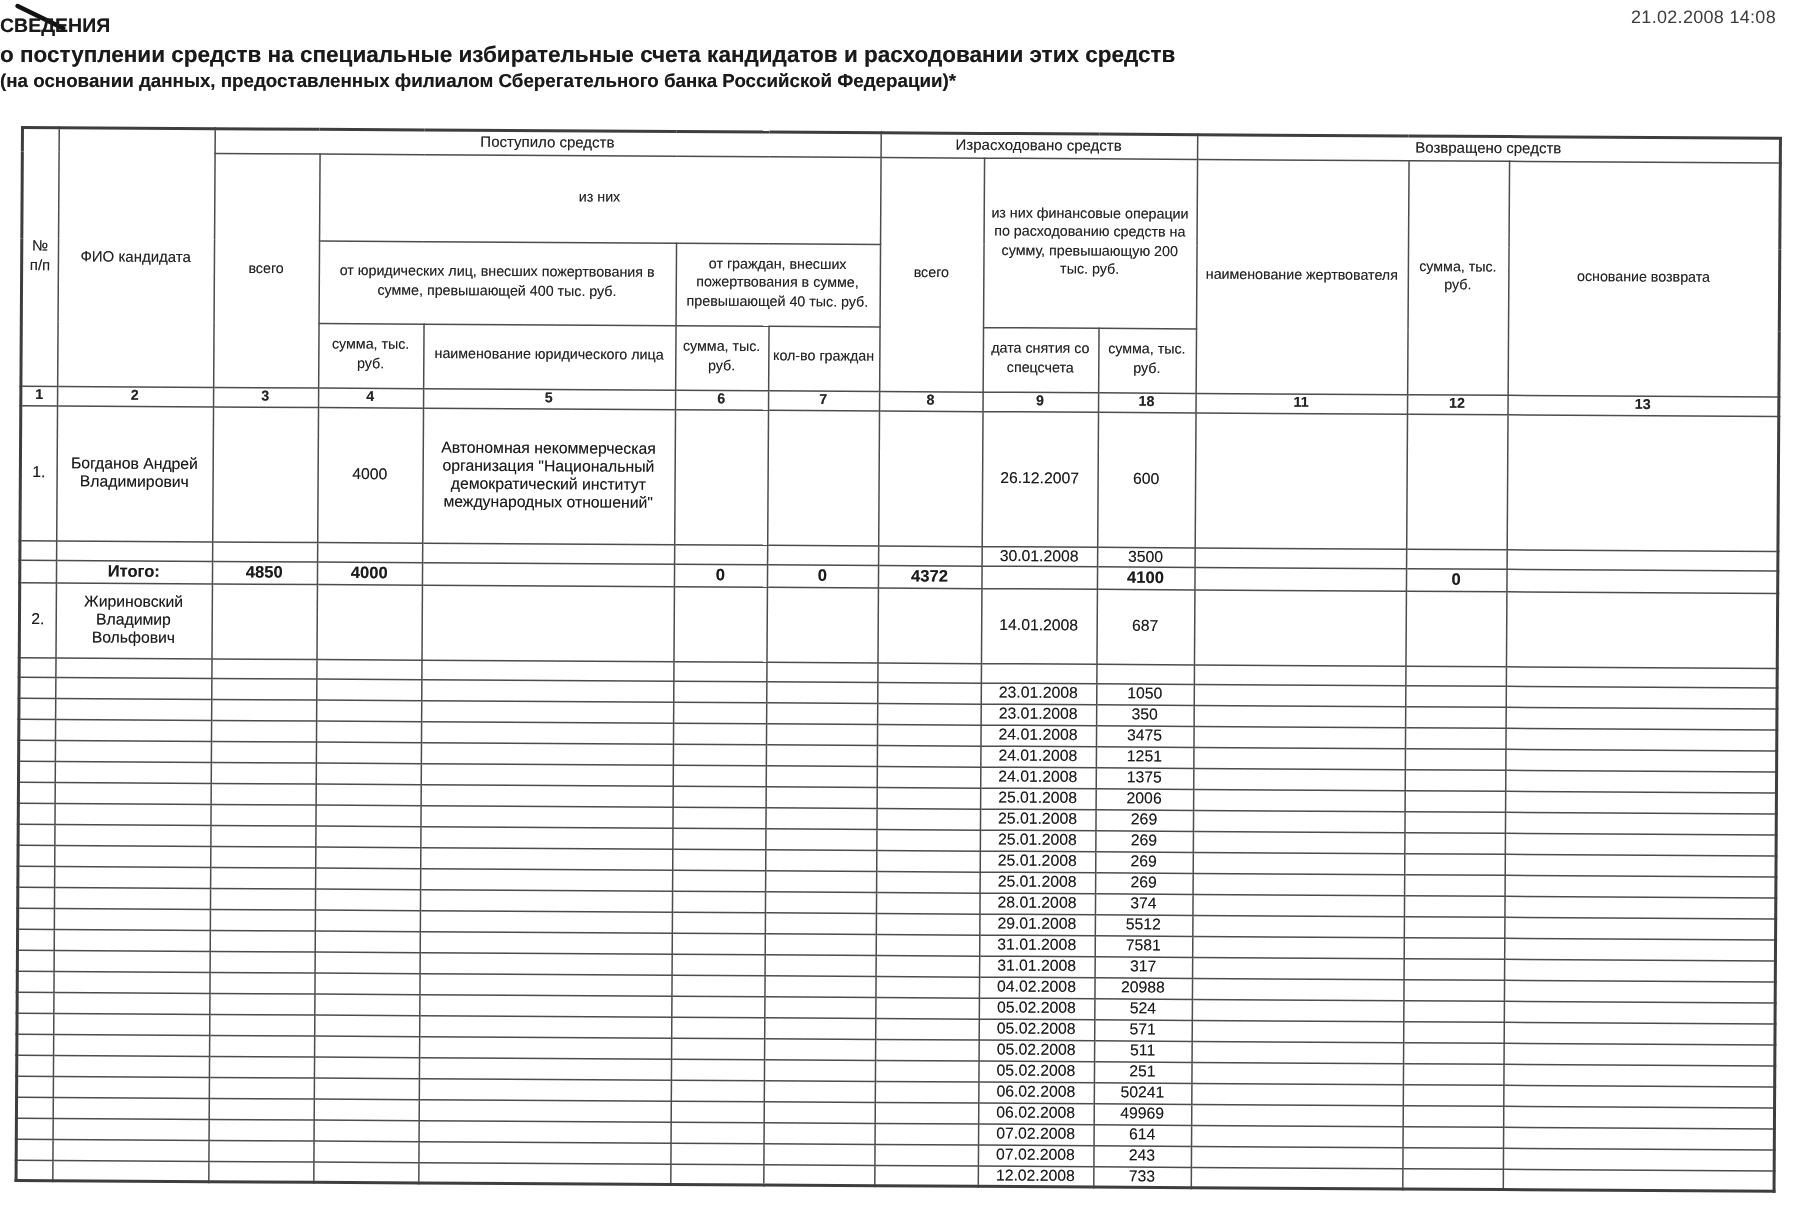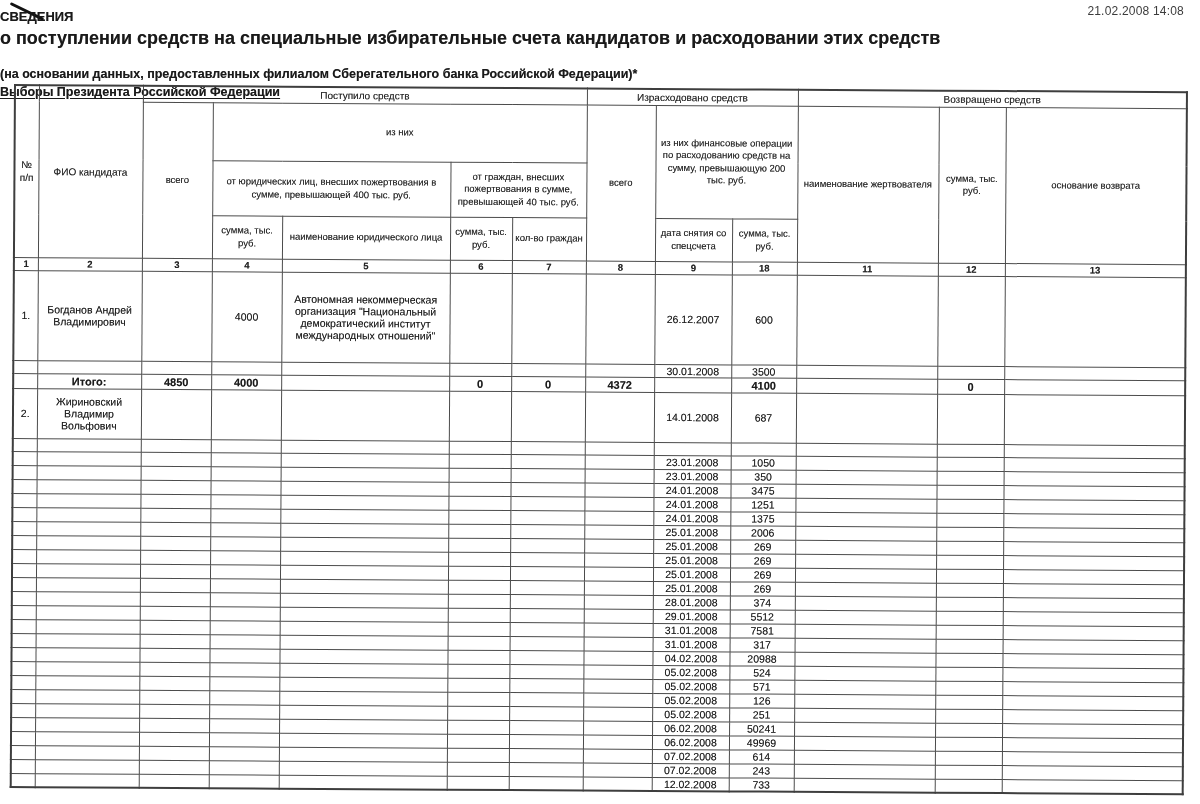--- a/index.html
+++ b/index.html
@@ -21,22 +21,22 @@
     width:37px; height:3px; background:#121212;
     border-radius:2px;
     transform:rotate(26deg); transform-origin:0 0;
   }
   .titles {
     position:absolute; top:9px; left:0; width:1180px;
     text-align:left; font-weight:bold; color:#1a1a1a;
     text-shadow:0 0 .4px rgba(20,20,20,.55);
   }
   .t1 { font-size:13px; margin-bottom:4px; }
-  .t2 { font-size:18px; }
-  .t3 { font-size:12.5px; margin-top:18px; }
+  .t2 { font-size:15px; }
+  .t3 { font-size:12.5px; margin-top:2px; }
   .t4 { font-size:12.5px; margin-top:4px; text-decoration:underline; text-underline-offset:2px; }
 
   table.funds {
     position:absolute; left:14px; top:84px; width:1172px;
     border-collapse:collapse; table-layout:fixed;
     transform:rotate(0.35deg); transform-origin:0 0;
   }
   table.funds th, table.funds td {
     border:1px solid #4c4c4c;
     padding:0 2px;
@@ -60,21 +60,20 @@
 </head>
 <body>
 
 <div class="pen-mark"></div>
 <div class="timestamp">21.02.2008 14:08</div>
 
 <div class="titles">
   <div class="t1">СВЕДЕНИЯ</div>
   <div class="t2">о поступлении средств на специальные избирательные счета кандидатов и расходовании этих средств</div>
   <div class="t3">(на основании данных, предоставленных филиалом Сберегательного банка Российской Федерации)*</div>
-  <div class="t4">Выборы Президента Российской Федерации</div>
 </div>
 
 <table class="funds">
   <colgroup>
     <col style="width:24px">
       <col style="width:104px">
       <col style="width:70px">
     <col style="width:70px">
       <col style="width:168px">
       <col style="width:62px">
@@ -465,21 +464,21 @@
       <tr style="height: 14px;">
         <td></td>
         <td class="name-cell"></td>
         <td></td>
         <td></td>
         <td class="name-cell"></td>
         <td></td>
         <td></td>
         <td></td>
         <td>05.02.2008</td>
-        <td>126</td>
+        <td>511</td>
         <td></td>
         <td></td>
         <td></td>
       </tr>
       <tr style="height: 14px;">
         <td></td>
         <td class="name-cell"></td>
         <td></td>
         <td></td>
         <td class="name-cell"></td>

